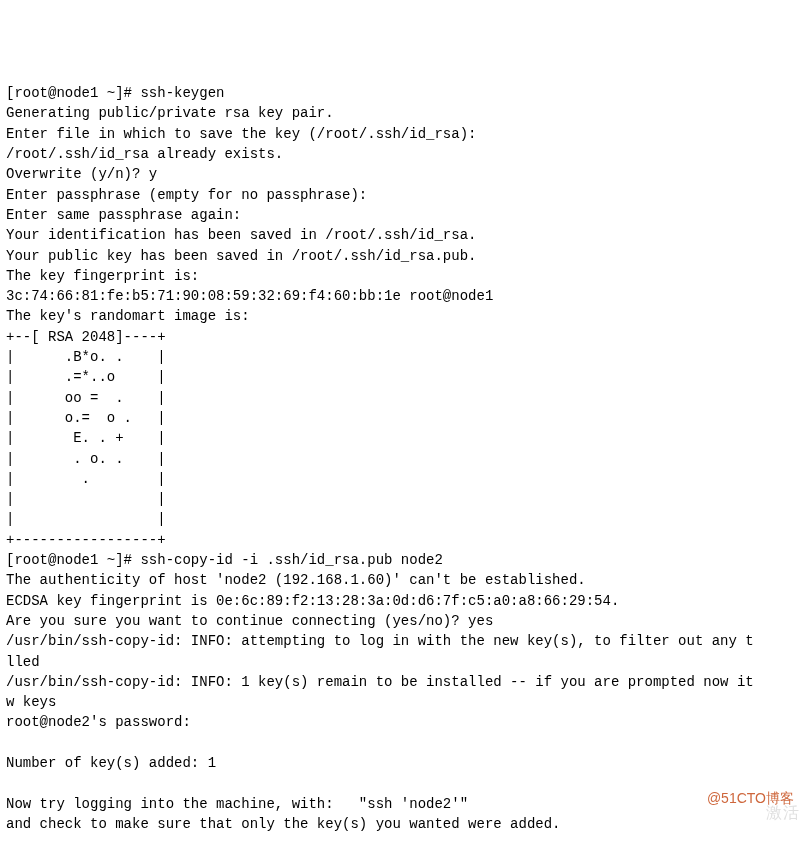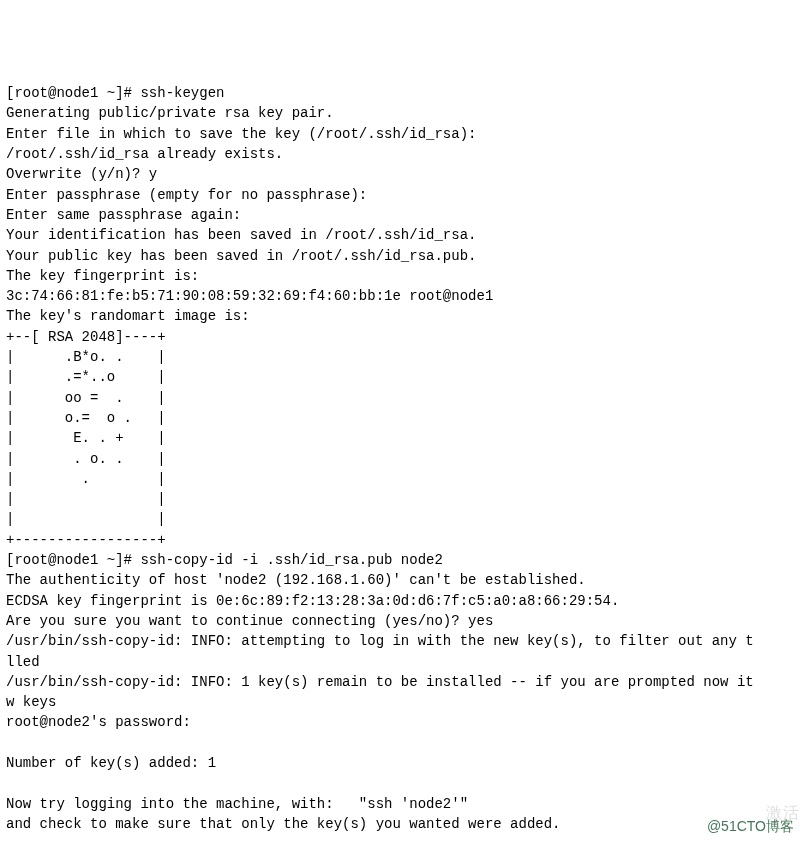--- a/index.html
+++ b/index.html
@@ -20,22 +20,22 @@
       position: relative;
       overflow: hidden;
     }
     .term-line {
       white-space: pre;
       font-family: inherit;
     }
     .watermark {
       position: absolute;
       right: 6px;
-      bottom: 8px;
-      color: #14532d;
+      bottom: 36px;
+      color: #c2410c;
       font-family: Arial, sans-serif;
       font-size: 14px;
       opacity: 0.8;
       margin-top: 28px;
     }
     .activate {
       position: absolute;
       right: 0px;
       bottom: 20px;
       color: #cccccc;

